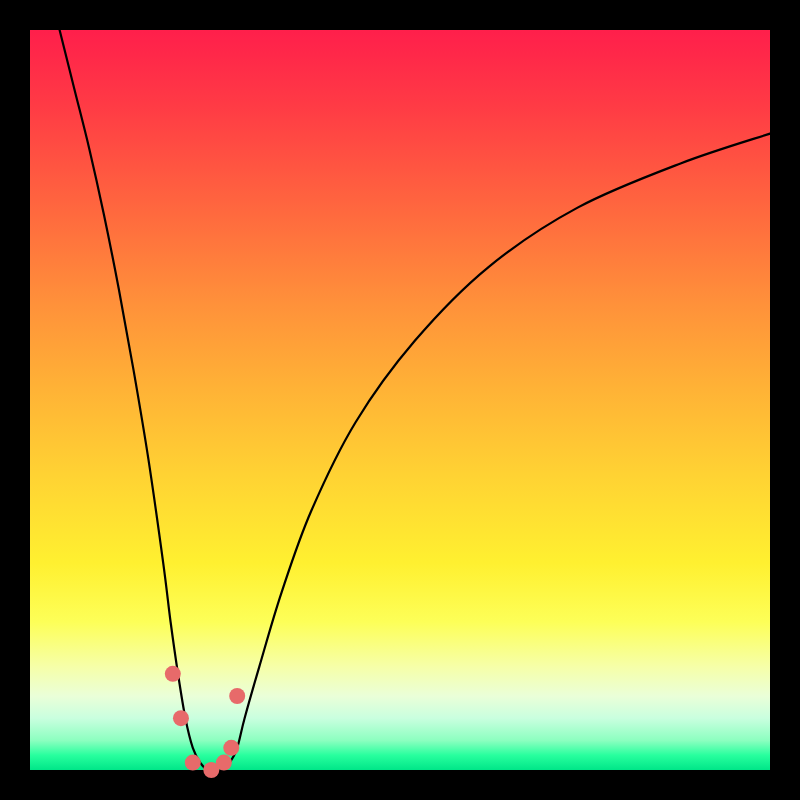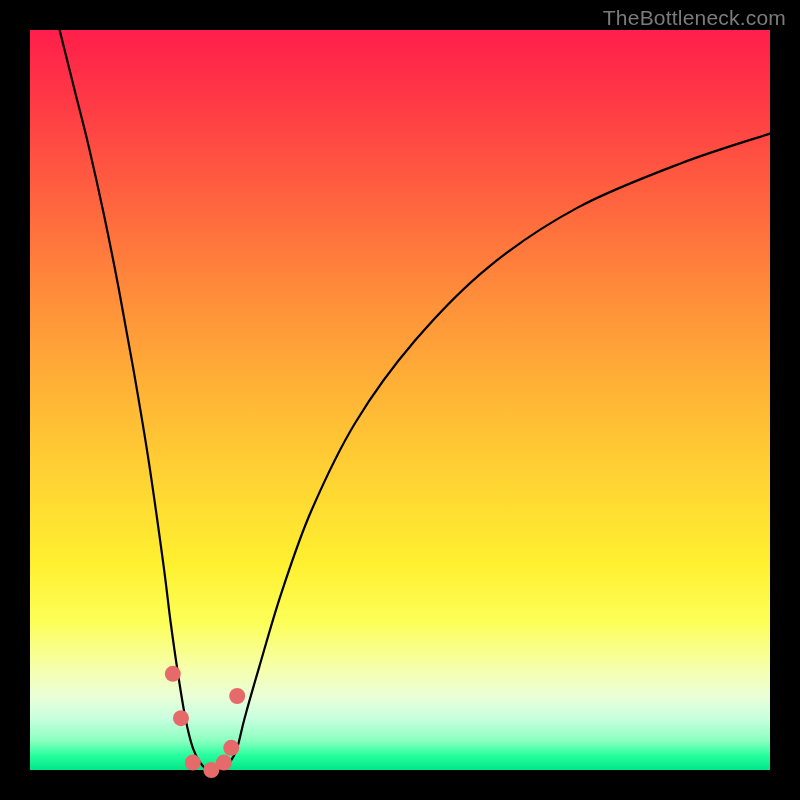--- a/index.html
+++ b/index.html
@@ -57,21 +57,20 @@
     top: 0;
     width: 740px;
     height: 740px;
     overflow: visible;
   }
 </style>
 </head>
 <body>
 
 <div class="frame">
-  <div class="watermark">TheBottleneck.com</div>
   <div class="plot">
     <svg class="curve" viewBox="0 0 740 740">
       <g>
         <path id="curve-path" fill="none" stroke="#000000" stroke-width="2.2" stroke-linecap="round" d="M 29.6 0 C 32.07 9.87, 39.47 39.47, 44.40 59.20 C 49.33 78.93, 54.27 97.43, 59.20 118.40 C 64.13 139.37, 69.07 161.57, 74.00 185.00 C 78.93 208.43, 83.87 233.10, 88.80 259.00 C 93.73 284.90, 98.67 312.03, 103.60 340.40 C 108.53 368.77, 113.47 397.13, 118.40 429.20 C 123.33 461.27, 129.50 505.67, 133.20 532.80 C 136.90 559.93, 138.13 573.50, 140.60 592.00 C 143.07 610.50, 145.53 627.77, 148.00 643.80 C 150.47 659.83, 152.93 675.87, 155.40 688.20 C 157.87 700.53, 160.33 710.40, 162.80 717.80 C 165.27 725.20, 167.73 728.90, 170.20 732.60 C 172.67 736.30, 175.13 738.77, 177.60 740.00 C 180.07 741.23, 182.53 740.00, 185.00 740.00 C 187.47 740.00, 189.93 741.23, 192.40 740.00 C 194.87 738.77, 197.33 736.30, 199.80 732.60 C 202.27 728.90, 204.73 725.20, 207.20 717.80 C 209.67 710.40, 210.90 701.77, 214.60 688.20 C 218.30 674.63, 223.23 657.37, 229.40 636.40 C 235.57 615.43, 242.97 588.30, 251.60 562.40 C 260.23 536.50, 268.87 509.37, 281.20 481.00 C 293.53 452.63, 308.33 420.57, 325.60 392.20 C 342.87 363.83, 362.60 336.70, 384.80 310.80 C 407.00 284.90, 431.67 259.00, 458.80 236.80 C 485.93 214.60, 515.53 194.87, 547.60 177.60 C 579.67 160.33, 619.13 145.53, 651.20 133.20 C 683.27 120.87, 725.20 108.53, 740.00 103.60"></path>
       </g>
       <g id="markers">
           <circle cx="142.82" cy="643.80" r="8" fill="#e76a6a" stroke="#c94f4f" stroke-width="0"></circle>
           <circle cx="150.96" cy="688.20" r="8" fill="#e76a6a" stroke="#c94f4f" stroke-width="0"></circle>
           <circle cx="162.80" cy="732.60" r="8" fill="#e76a6a" stroke="#c94f4f" stroke-width="0"></circle>
           <circle cx="181.30" cy="740.00" r="8" fill="#e76a6a" stroke="#c94f4f" stroke-width="0"></circle>

